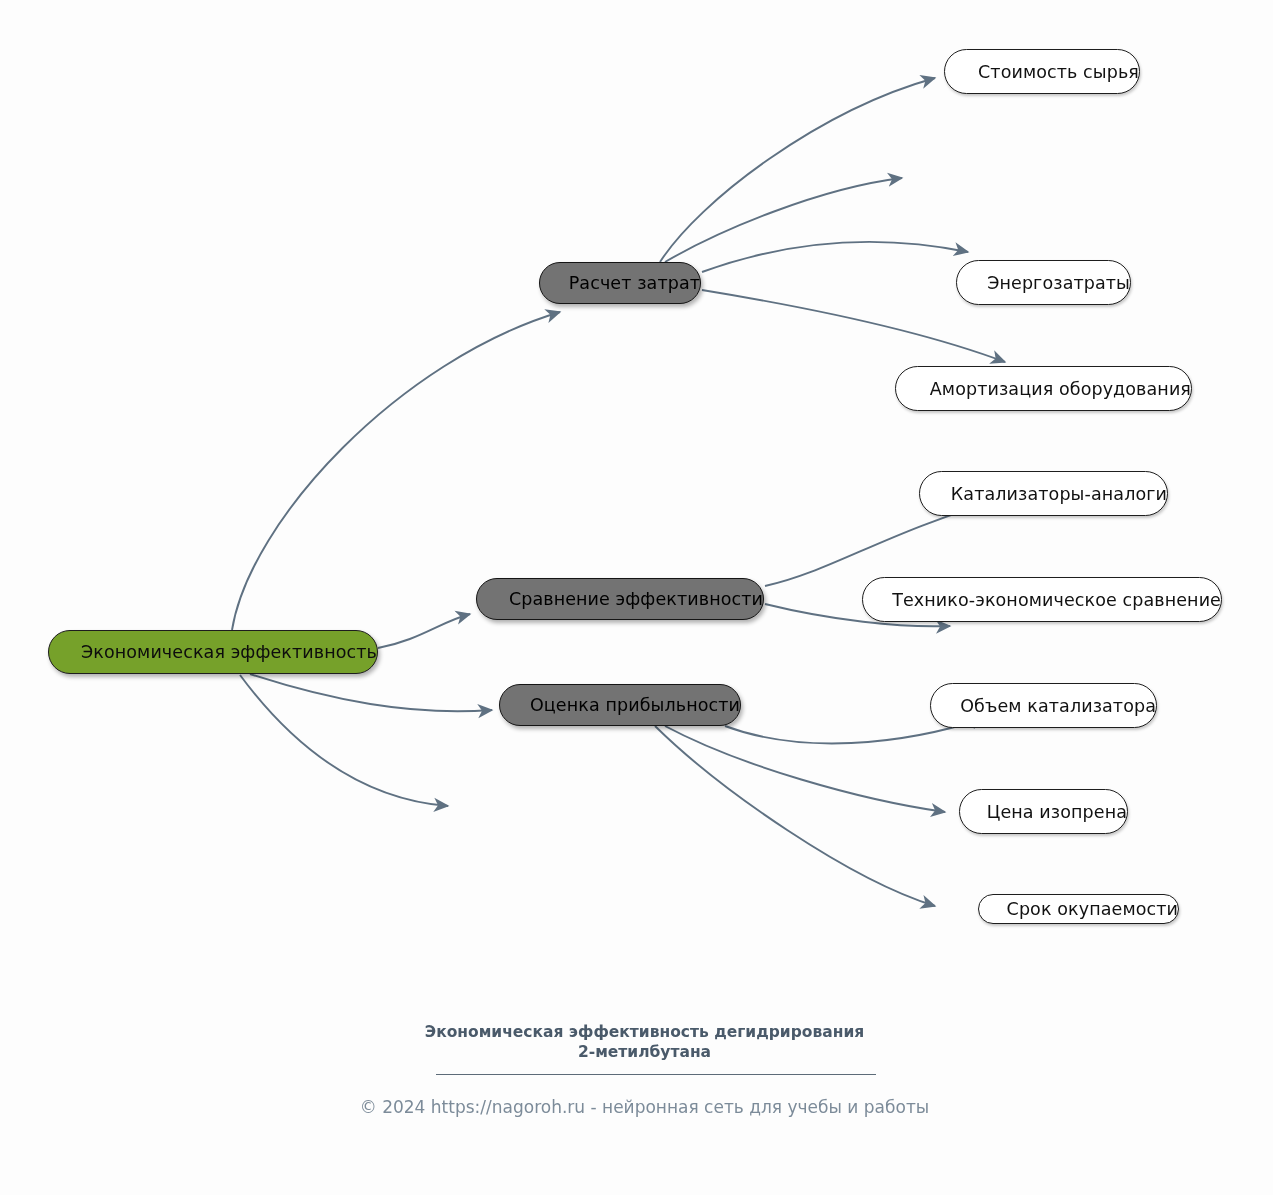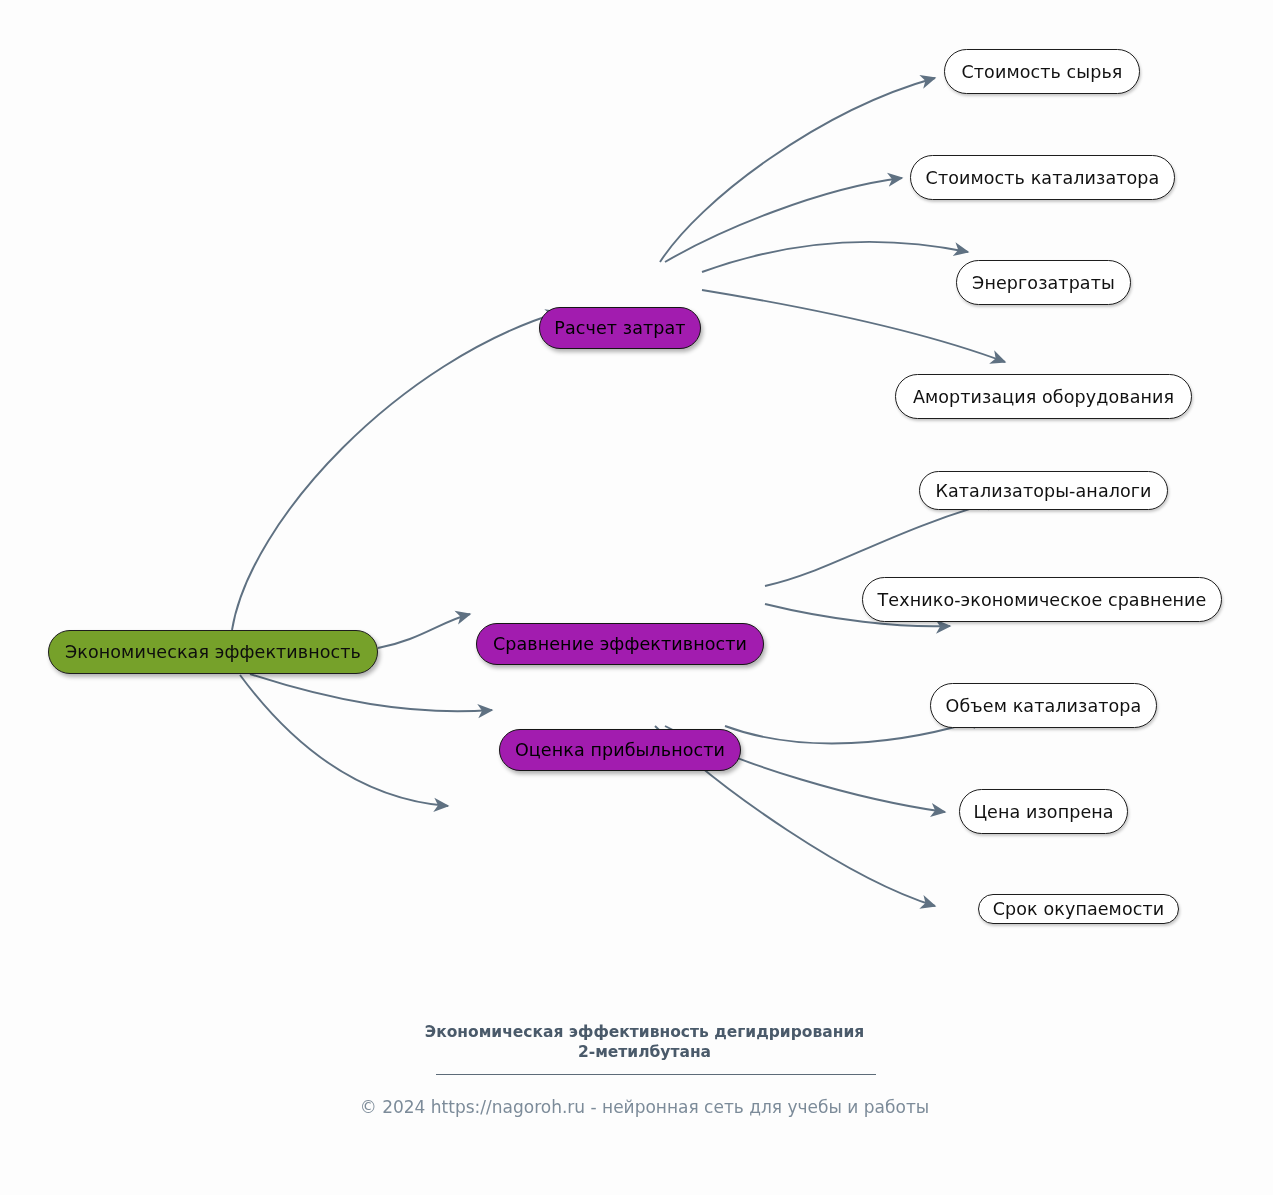--- a/index.html
+++ b/index.html
@@ -25,39 +25,38 @@
     left: 0; top: 0;
     width: 1273px;
     height: 1195px;
     pointer-events: none;
   }
   .node {
     position: absolute;
     box-sizing: border-box;
     display: flex;
     align-items: center;
-    justify-content: center;
+    justify-content: flex-end;
     border-radius: 22px;
     white-space: nowrap;
     letter-spacing: 0.1px;
   }
   .node-root {
     background: #76a12a;
     border: 1.6px solid #1d1d1d;
     color: #0d0d0d;
     font-size: 17.5px;
     box-shadow: 2px 3px 4px rgba(0,0,0,0.30);
   }
   .node-branch {
-    background: #a21caf;
+    background: #737373;
     border: 1.6px solid #151515;
     color: #000000;
     font-size: 17.5px;
     box-shadow: 2px 3px 4px rgba(0,0,0,0.30);
-    margin-top: 45px;
   }
   .node-leaf {
     background: #ffffff;
     border: 1.7px solid #1e1e1e;
     color: #111111;
     font-size: 17.5px;
     border-radius: 26px;
     box-shadow: 1px 2px 3px rgba(0,0,0,0.22);
   }
   .footer {
@@ -122,34 +121,31 @@
   <div class="node node-root" style="left:48px; top:630px; width:330px; height:44px;">
     <span>Экономическая эффективность</span>
   </div>
 
   <div class="node node-branch" style="left:539px; top:262px; width:162px; height:42px;">
     <span>Расчет затрат</span>
   </div>
   <div class="node node-leaf" style="left:944px; top:49px; width:196px; height:45px;">
     <span>Стоимость сырья</span>
   </div>
-  <div class="node node-leaf" style="left:910px; top:155px; width:265px; height:45px;">
-    <span>Стоимость катализатора</span>
-  </div>
   <div class="node node-leaf" style="left:956px; top:260px; width:175px; height:45px;">
     <span>Энергозатраты</span>
   </div>
-  <div class="node node-leaf" style="left:895px; top:366px; width:297px; height:45px;margin-top:8px;">
+  <div class="node node-leaf" style="left:895px; top:366px; width:297px; height:45px;">
     <span>Амортизация оборудования</span>
   </div>
 
   <div class="node node-branch" style="left:476px; top:578px; width:288px; height:42px;">
     <span>Сравнение эффективности</span>
   </div>
-  <div class="node node-leaf" style="left:919px; top:471px; width:249px; height:39px;">
+  <div class="node node-leaf" style="left:919px; top:471px; width:249px; height:45px;">
     <span>Катализаторы-аналоги</span>
   </div>
   <div class="node node-leaf" style="left:862px; top:577px; width:360px; height:45px;">
     <span>Технико-экономическое сравнение</span>
   </div>
 
   <div class="node node-branch" style="left:499px; top:684px; width:242px; height:42px;">
     <span>Оценка прибыльности</span>
   </div>
   <div class="node node-leaf" style="left:930px; top:683px; width:227px; height:45px;">

